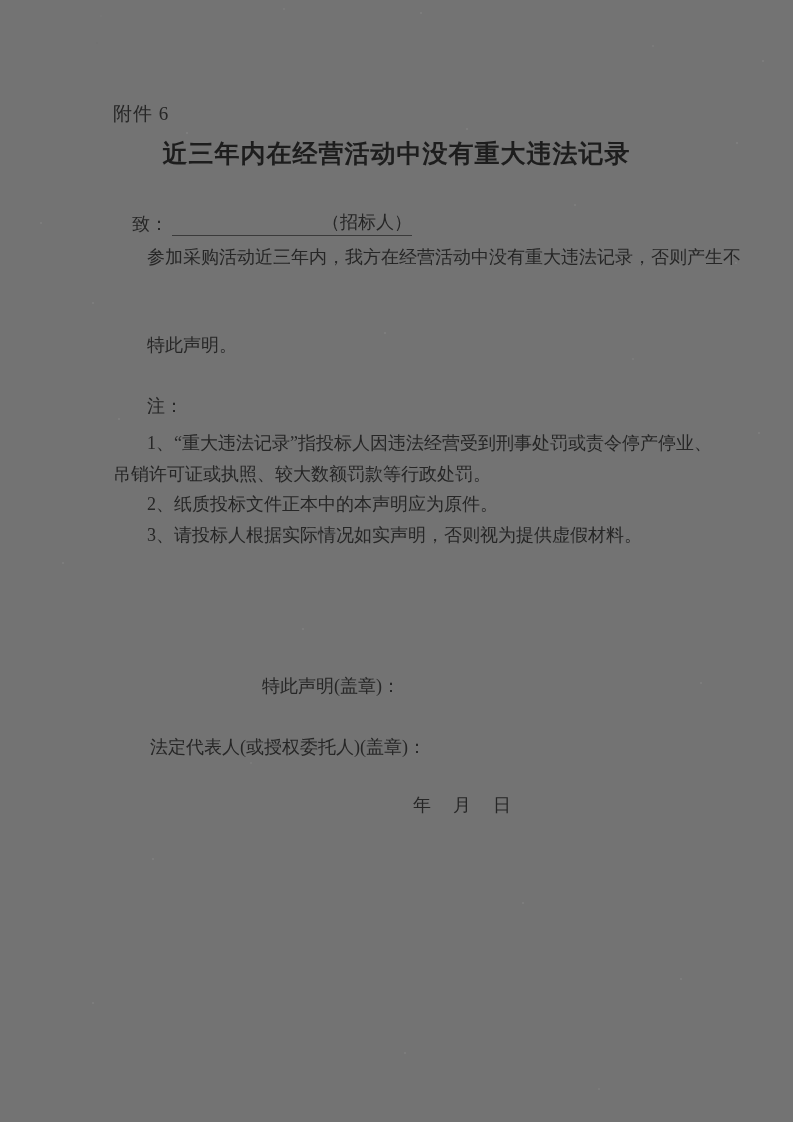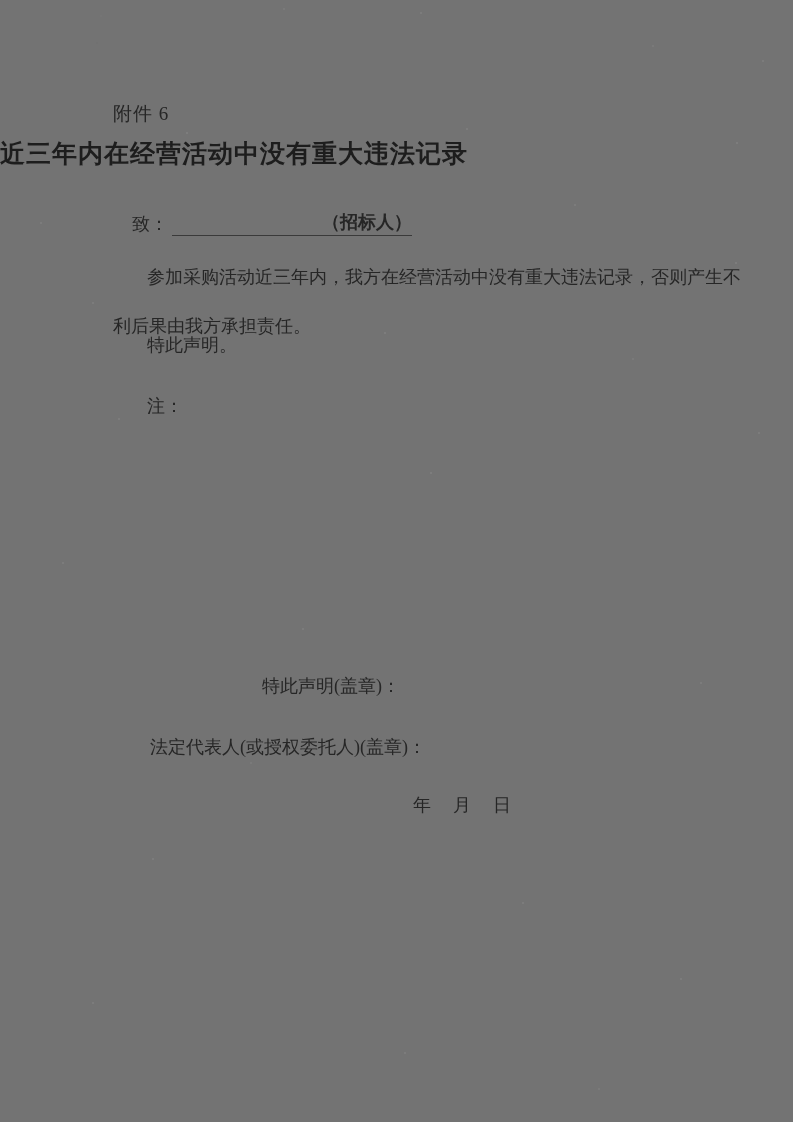--- a/index.html
+++ b/index.html
@@ -59,20 +59,21 @@
     top: 101px;
     font-size: 19px;
     letter-spacing: 1px;
     white-space: nowrap;
   }
   .doc-title {
     position: absolute;
     left: 0;
     top: 137px;
     width: 793px;
+    text-align: center;
     font-size: 25px;
     font-weight: bold;
     color: #1d1d1d;
     letter-spacing: 1px;
     white-space: nowrap;
   }
   .salutation {
     position: absolute;
     left: 132px;
     top: 210px;
@@ -81,33 +82,31 @@
     align-items: flex-end;
     white-space: nowrap;
   }
   .salutation .blank-underline {
     display: inline-block;
     width: 240px;
     margin-left: 4px;
     border-bottom: 1.6px solid #3a3a3a;
     text-align: right;
     padding-bottom: 1px;
-    font-weight: bold;
   }
   .main-paragraph {
     position: absolute;
     left: 113px;
     top: 243px;
     width: 594px;
     font-size: 18px;
   }
   .main-paragraph .line {
     line-height: 29px;
     white-space: nowrap;
-    margin-top: 20px;
   }
   .main-paragraph .line.indented { padding-left: 34px; }
   .declaration {
     position: absolute;
     left: 147px;
     top: 333px;
     font-size: 18px;
     white-space: nowrap;
   }
   .notes-label {
@@ -163,27 +162,32 @@
 
   <div class="doc-title">近三年内在经营活动中没有重大违法记录</div>
 
   <div class="salutation">
     <span>致：</span>
     <span class="blank-underline">（招标人）</span>
   </div>
 
   <div class="main-paragraph">
     <div class="line indented">参加采购活动近三年内，我方在经营活动中没有重大违法记录，否则产生不</div>
-    <div class="line">利后果由我方承担责任。</div>
   </div>
 
   <div class="declaration">特此声明。</div>
 
   <div class="notes-label">注：</div>
 
+  <div class="notes-block">
+    <div class="line indented">1、“重大违法记录”指投标人因违法经营受到刑事处罚或责令停产停业、</div>
+    <div class="line">吊销许可证或执照、较大数额罚款等行政处罚。</div>
+    <div class="line indented">2、纸质投标文件正本中的本声明应为原件。</div>
+    <div class="line indented">3、请投标人根据实际情况如实声明，否则视为提供虚假材料。</div>
+  </div>
 
   <div class="sig-bidder">特此声明(盖章)：</div>
 
   <div class="sig-legal-rep">法定代表人(或授权委托人)(盖章)：</div>
 
   <div class="sig-date">
     <span>年</span>
     <span>月</span>
     <span>日</span>
   </div>

